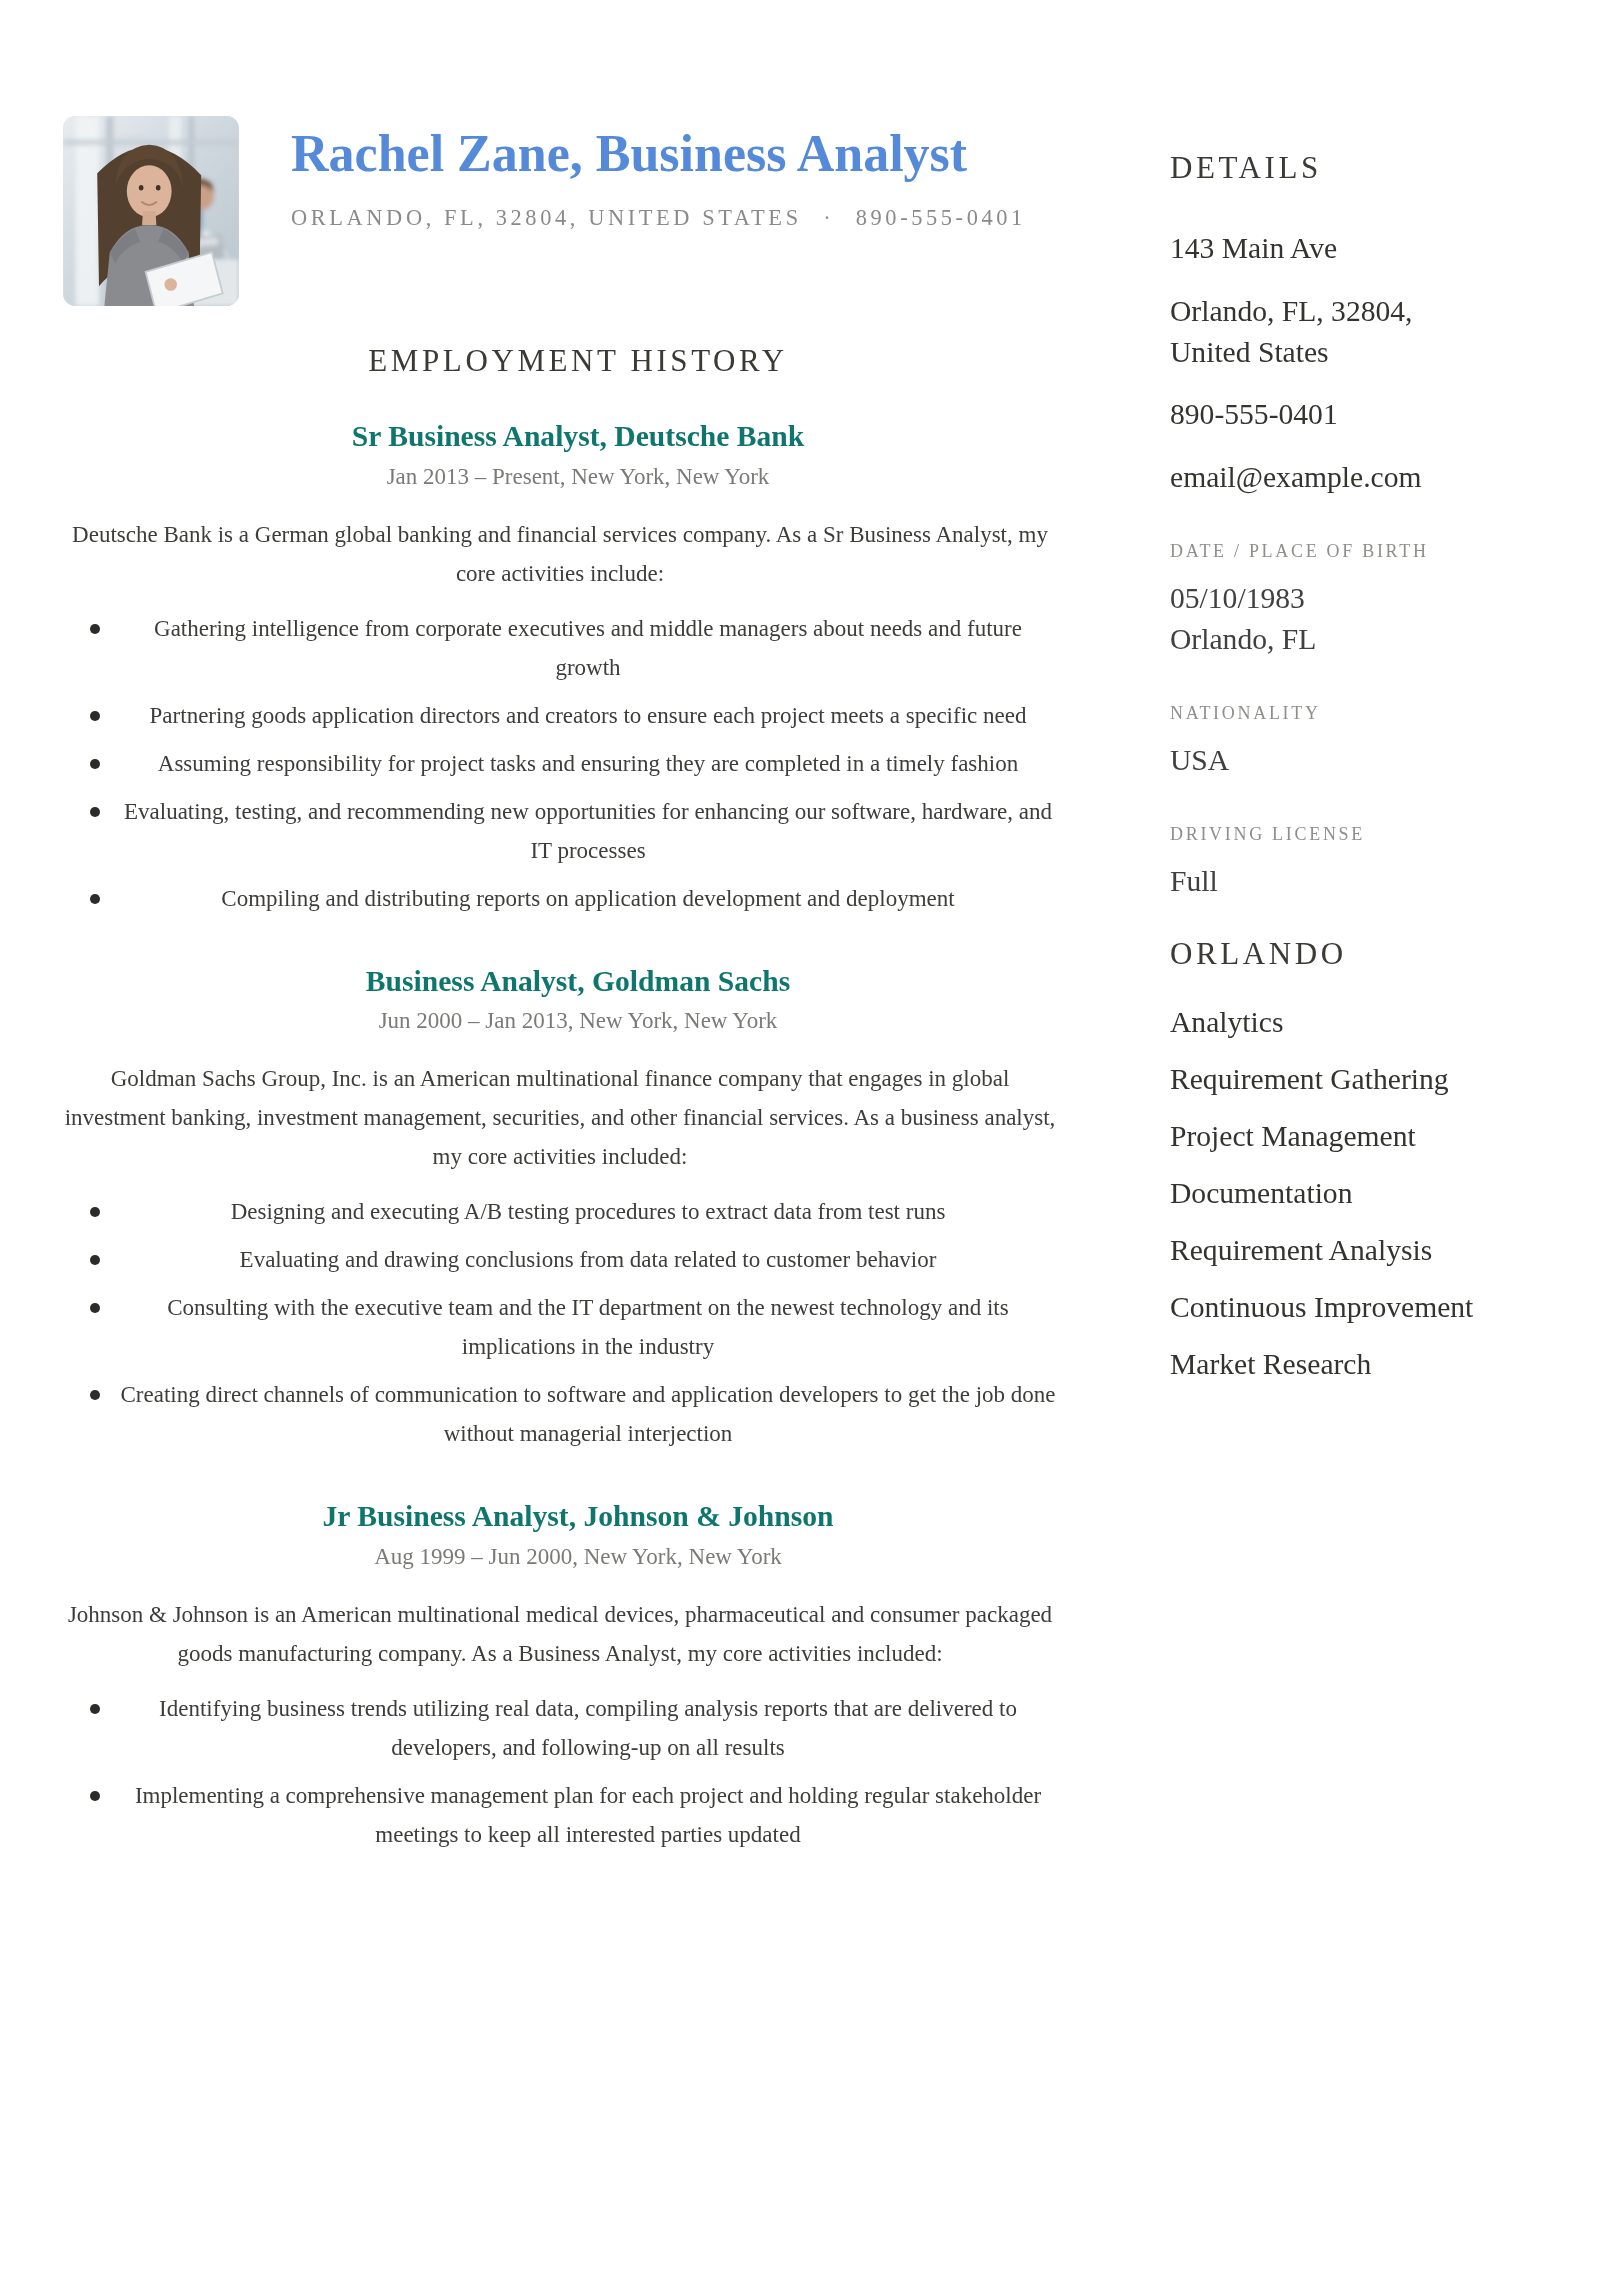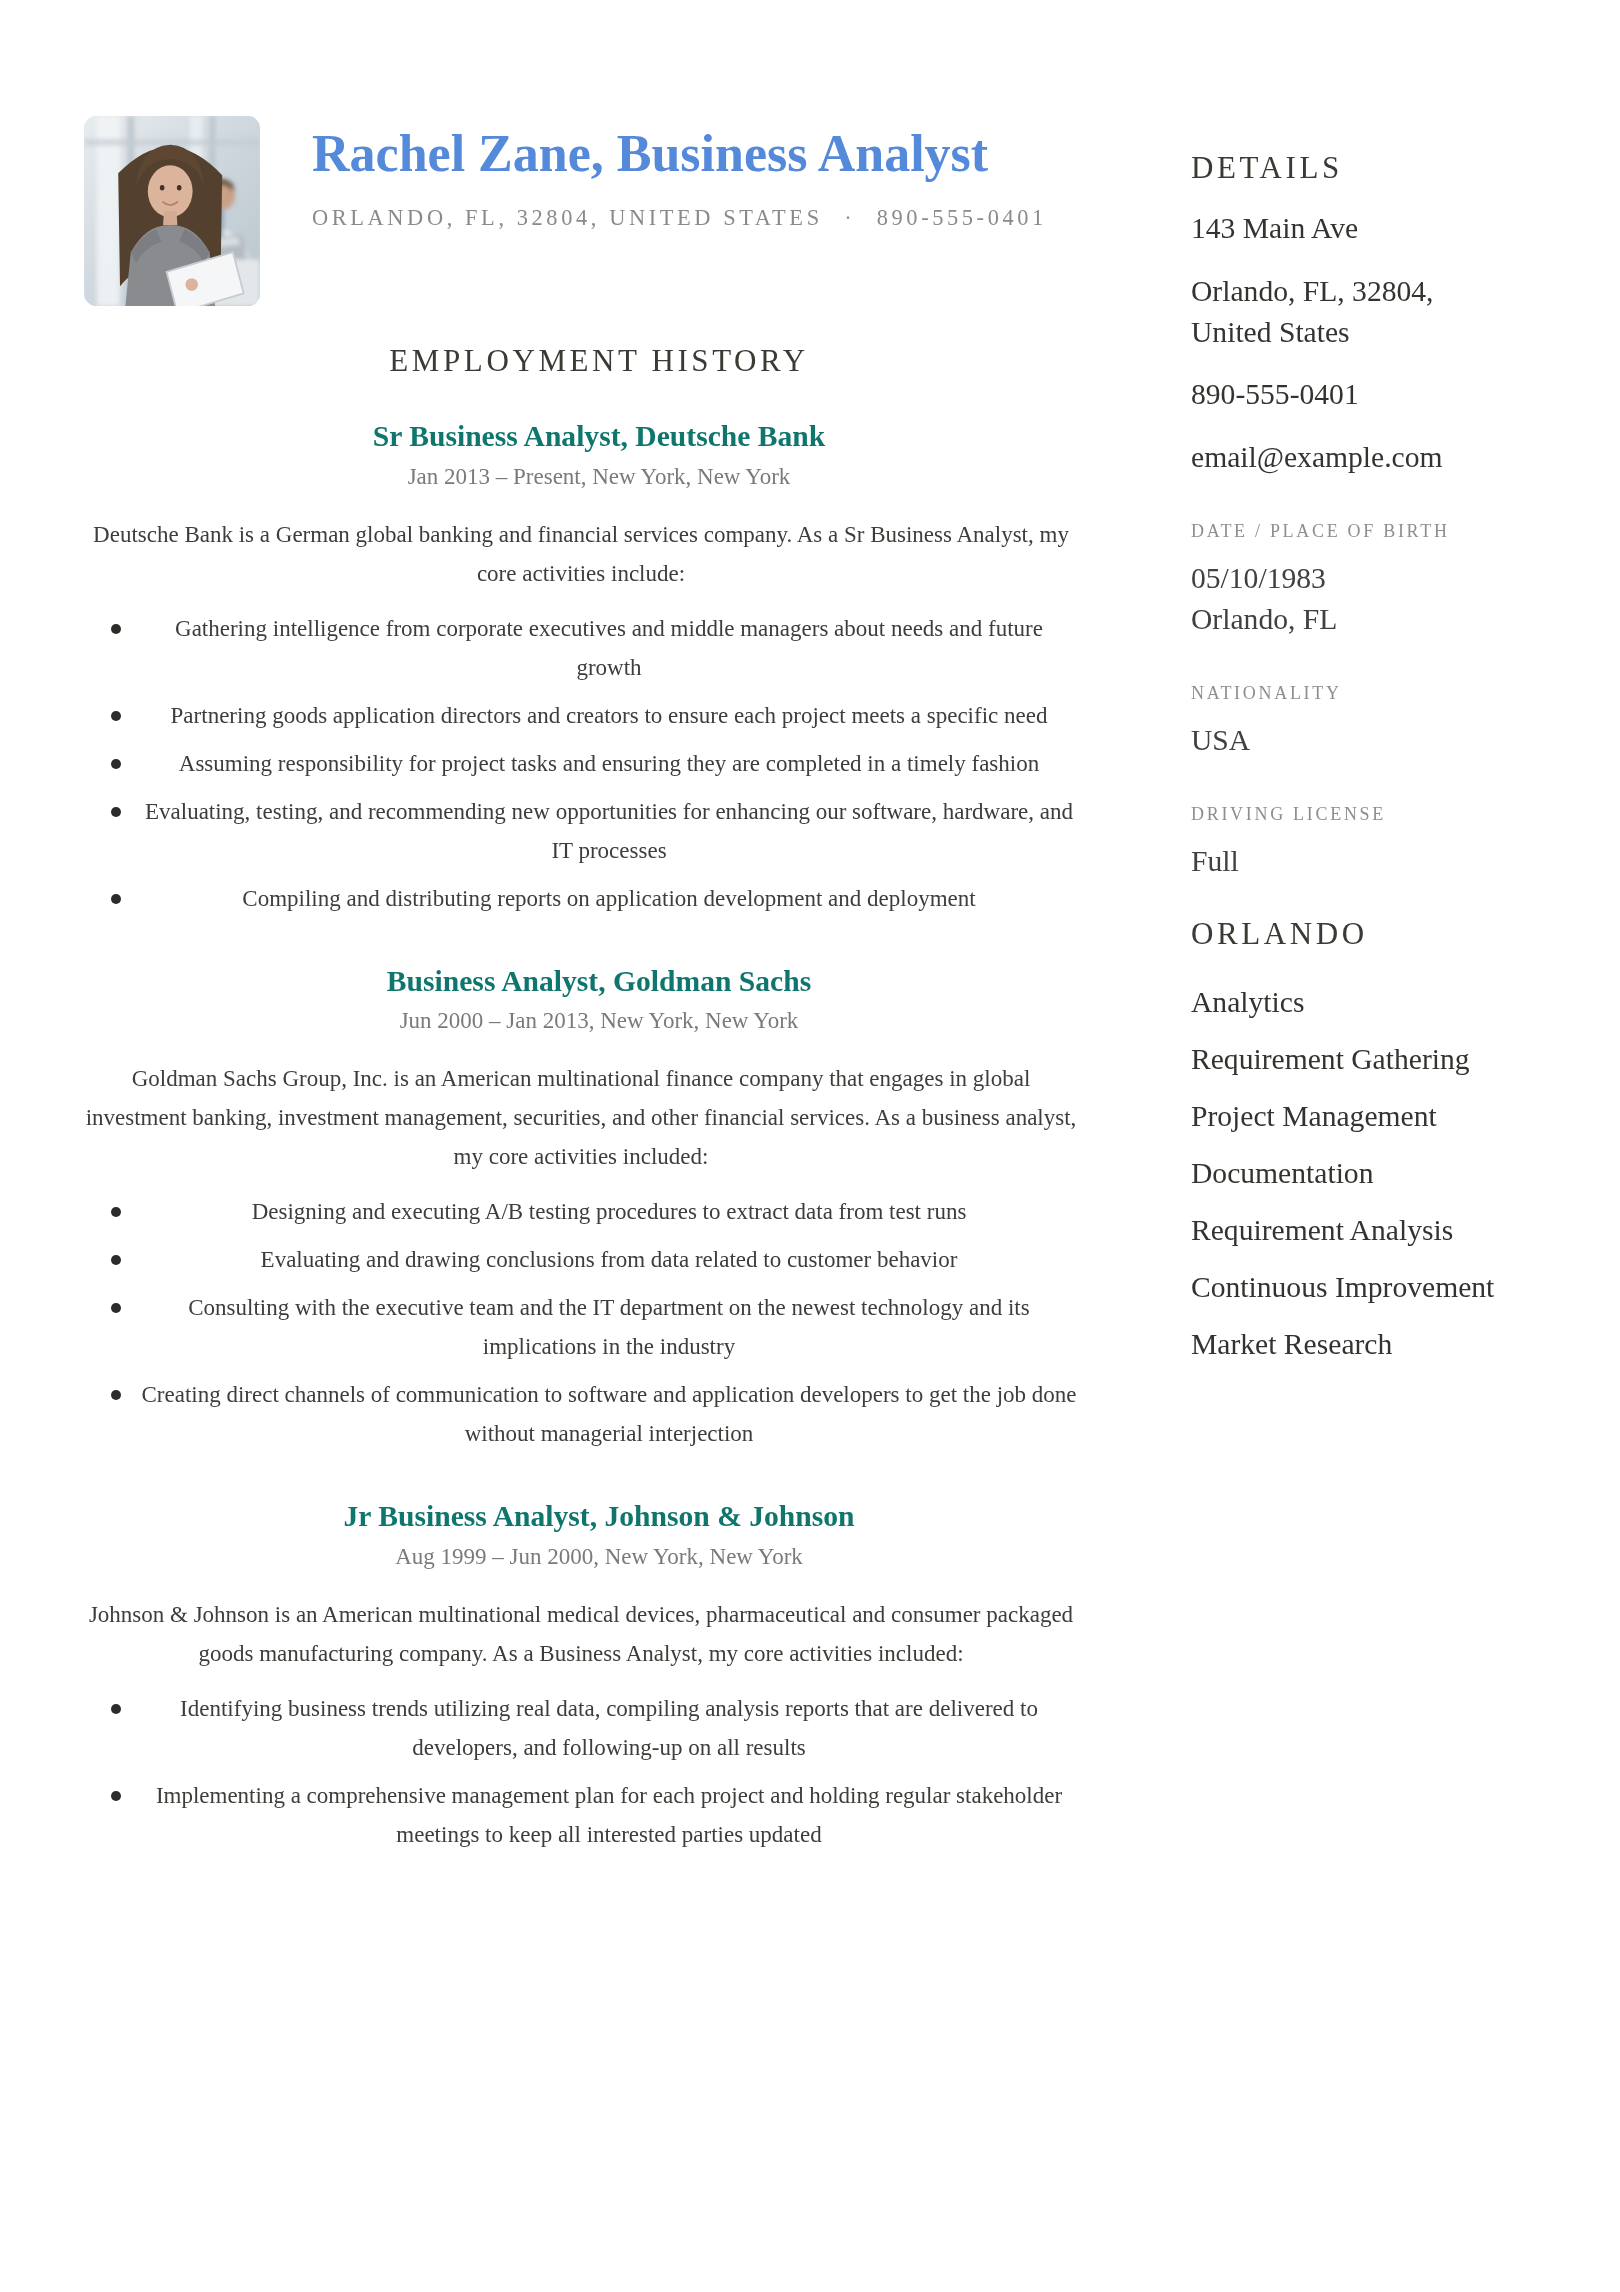--- a/index.html
+++ b/index.html
@@ -7,21 +7,21 @@
   body {
     width: 1620px;
     height: 2293px;
     background: #ffffff;
     font-family: "Liberation Serif", serif;
     color: #3e3d3a;
     overflow: hidden;
   }
   .page {
     display: flex;
-    padding: 116px 63px 0 84px;
+    padding: 116px 63px 0 63px;
     width: 1620px;
   }
   .main { width: 1030px; flex: none; }
   .side { width: 330px; flex: none; margin-left: 77px; }
 
   
   .header { display: flex; align-items: flex-start; }
   .photo {
     width: 176px; height: 190px;
     border-radius: 12.5px;
@@ -110,21 +110,21 @@
 
   
   .side .section-heading { margin-top: 34px; }
   .side .section-heading:first-child { margin-top: 34px; }
   .side-item {
     margin: 21.5px 0 0;
     font-size: 29.6px;
     line-height: 41px;
     color: #34332f;
   }
-  .side-item.first { margin-top: 22px; }
+  .side-item.first { margin-top: 42px; }
   .side-label {
     margin-top: 43px;
     font-size: 18px;
     letter-spacing: 2.7px;
     color: #8f8e8b;
   }
   .side-value {
     margin: 16px 0 0;
     font-size: 29.6px;
     line-height: 41px;

